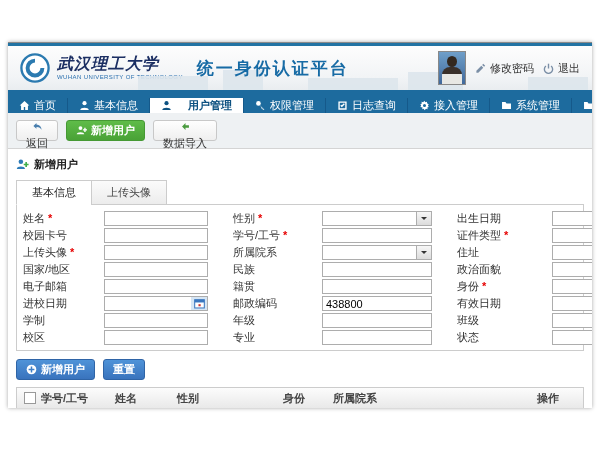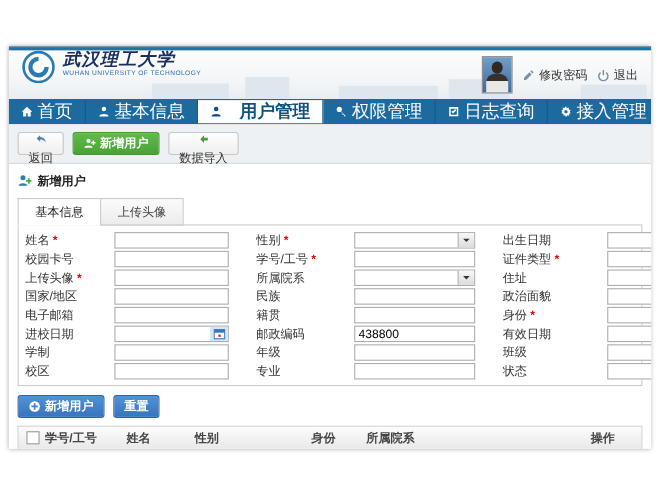--- a/index.html
+++ b/index.html
@@ -3,38 +3,38 @@
 <meta charset="utf-8">
 <style>
   html,body{margin:0;padding:0;background:#fff;width:600px;height:450px;overflow:hidden;
     font-family:"Liberation Sans","DejaVu Sans",sans-serif;-webkit-font-smoothing:antialiased;}
   .page{position:absolute;left:8px;top:42px;width:584px;height:366px;background:#fff;
     box-shadow:0 0 4px rgba(0,0,0,.35);overflow:hidden;}
   
   .topbar{height:4px;background:#2273a3;border-top:1px solid #8a8a8a;box-sizing:border-box;}
   
   .header{height:44px;background:linear-gradient(180deg,#fdfdfd 0%,#f2f4f6 70%,#e9edf0 100%);
-    position:relative;display:flex;overflow:hidden;}
+    position:relative;display:flex;align-items:center;overflow:hidden;}
   .bldg{position:absolute;bottom:0;background:#dde6ec;opacity:.9;}
   .logo{width:30px;height:30px;margin-left:12px;flex:0 0 auto;}
   .school{margin-left:7px;display:flex;flex-direction:column;line-height:1;}
   .school-name{font-family:"DejaVu Serif","Liberation Serif",serif;font-style:italic;font-weight:bold;
     font-size:16px;color:#1c2f63;letter-spacing:1px;white-space:nowrap;}
   .school-en{font-size:6px;color:#2a6fae;letter-spacing:.4px;margin-top:2px;white-space:nowrap;}
   .platform-title{font-size:17px;font-weight:bold;color:#176ba5;letter-spacing:2px;margin-left:14px;white-space:nowrap;z-index:1;}
   .header-right{margin-left:auto;display:flex;align-items:center;gap:9px;padding-right:12px;z-index:1;}
   .avatar{width:26px;height:32px;background:linear-gradient(180deg,#6f9fc9,#41699b);border:1px solid #888;
     position:relative;overflow:hidden;flex:0 0 auto;}
   .avatar::before{content:"";position:absolute;left:8px;top:4px;width:10px;height:11px;border-radius:50%;background:#33281f;}
   .avatar::after{content:"";position:absolute;left:3px;top:15px;width:20px;height:17px;border-radius:8px 8px 0 0;
     background:linear-gradient(180deg,#3a302a 0 40%,#e8e8e4 40%);}
   .hdr-link{display:inline-flex;align-items:center;gap:4px;font-size:11px;color:#333;cursor:pointer;white-space:nowrap;}
   .hdr-link .icon{color:#7b8fa6;}
   
-  .nav{height:23px;background:#1d6b9e;display:flex;align-items:center;font-size:16px;color:#fff;}
+  .nav{height:23px;background:#1d6b9e;display:flex;align-items:flex-end;font-size:11px;color:#fff;}
   .nav-item{display:flex;align-items:center;gap:4px;padding:0 11px;border-right:1px solid #15598a;cursor:pointer;white-space:nowrap;}
   .nav-item.active{background:#fff;color:#0d5181;font-weight:bold;gap:16px;}
   
   .content{background:#eef1f3;height:295px;}
   .toolbar{display:flex;gap:8px;padding:7px 8px;}
   .btn{display:inline-flex;align-items:center;gap:4px;height:21px;padding:0 9px;border-radius:3px;
     font-size:11px;cursor:pointer;box-sizing:border-box;white-space:nowrap;}
   .btn-light{background:linear-gradient(#fefefe,#efefef);border:1px solid #c8c8c8;color:#333;flex-direction:column;}
   .btn-light.back .icon{color:#4a7fae;}
   .btn-light.import .icon{color:#4a9b3f;}
@@ -87,20 +87,21 @@
     <div class="logo">
       <svg viewBox="0 0 32 32">
           <circle cx="16" cy="16" r="14.5" fill="#fff" stroke="#2b7ab0" stroke-width="2.5"></circle>
           <path fill="#2b7ab0" d="M16 6a10 10 0 1 0 10 10h-4.2a5.8 5.8 0 1 1-5.8-5.8z"></path>
         </svg>
     </div>
     <div class="school">
       <span class="school-name">武汉理工大学</span>
       <span class="school-en">WUHAN UNIVERSITY OF TECHNOLOGY</span>
     </div>
+    <div class="platform-title">统一身份认证平台</div>
 
     <div class="header-right">
       <div class="avatar"></div>
       <span class="hdr-link">
         <span class="icon">
             <svg viewBox="0 0 16 16">
               <path d="M2 11.2 9.2 4l2.8 2.8L4.8 14H2zM10.4 2.8l1.6-1.6 2.8 2.8-1.6 1.6z"></path>
             </svg>
           </span>
         <span>修改密码</span>

